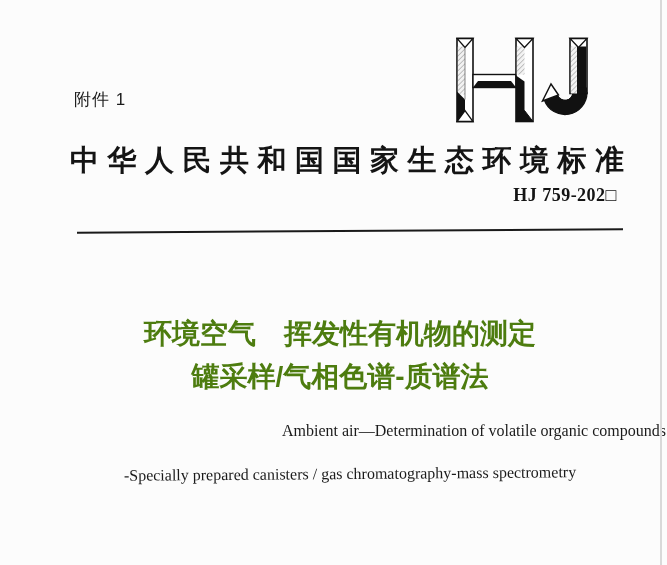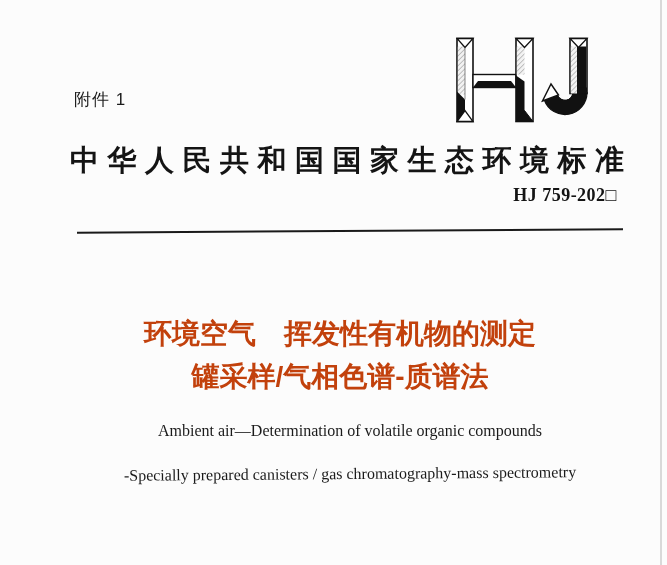--- a/index.html
+++ b/index.html
@@ -54,35 +54,35 @@
     width:546px;height:2.4px;
     background:#1a1a1a;
     transform:rotate(-0.35deg);
   }
   
   .title-cn{
     left:34px;width:612px;
     text-align:center;
     font-weight:bold;
     font-size:28px;
-    color:#c2410c;
+    color:#4d7c0f;
     white-space:nowrap;
   }
   .title-cn1{top:318px;line-height:32px;}
   .title-cn2{top:361px;line-height:32px;}
   
   .title-en{
     left:34px;width:632px;
     text-align:center;
     font-family:"Liberation Serif",serif;
     font-size:16px;line-height:21px;
     color:#1b1b1b;
     white-space:nowrap;
   }
-  .title-en1{top:420px;}
+  .title-en1{top:420px;text-align:right;}
   .title-en2{top:463px;transform:rotate(-0.45deg);}
   
   .draft-note{
     left:34px;width:632px;top:495px;
     text-align:center;
     font-weight:bold;
     font-size:16px;line-height:21px;
     color:#1a1a1a;
   }
   

